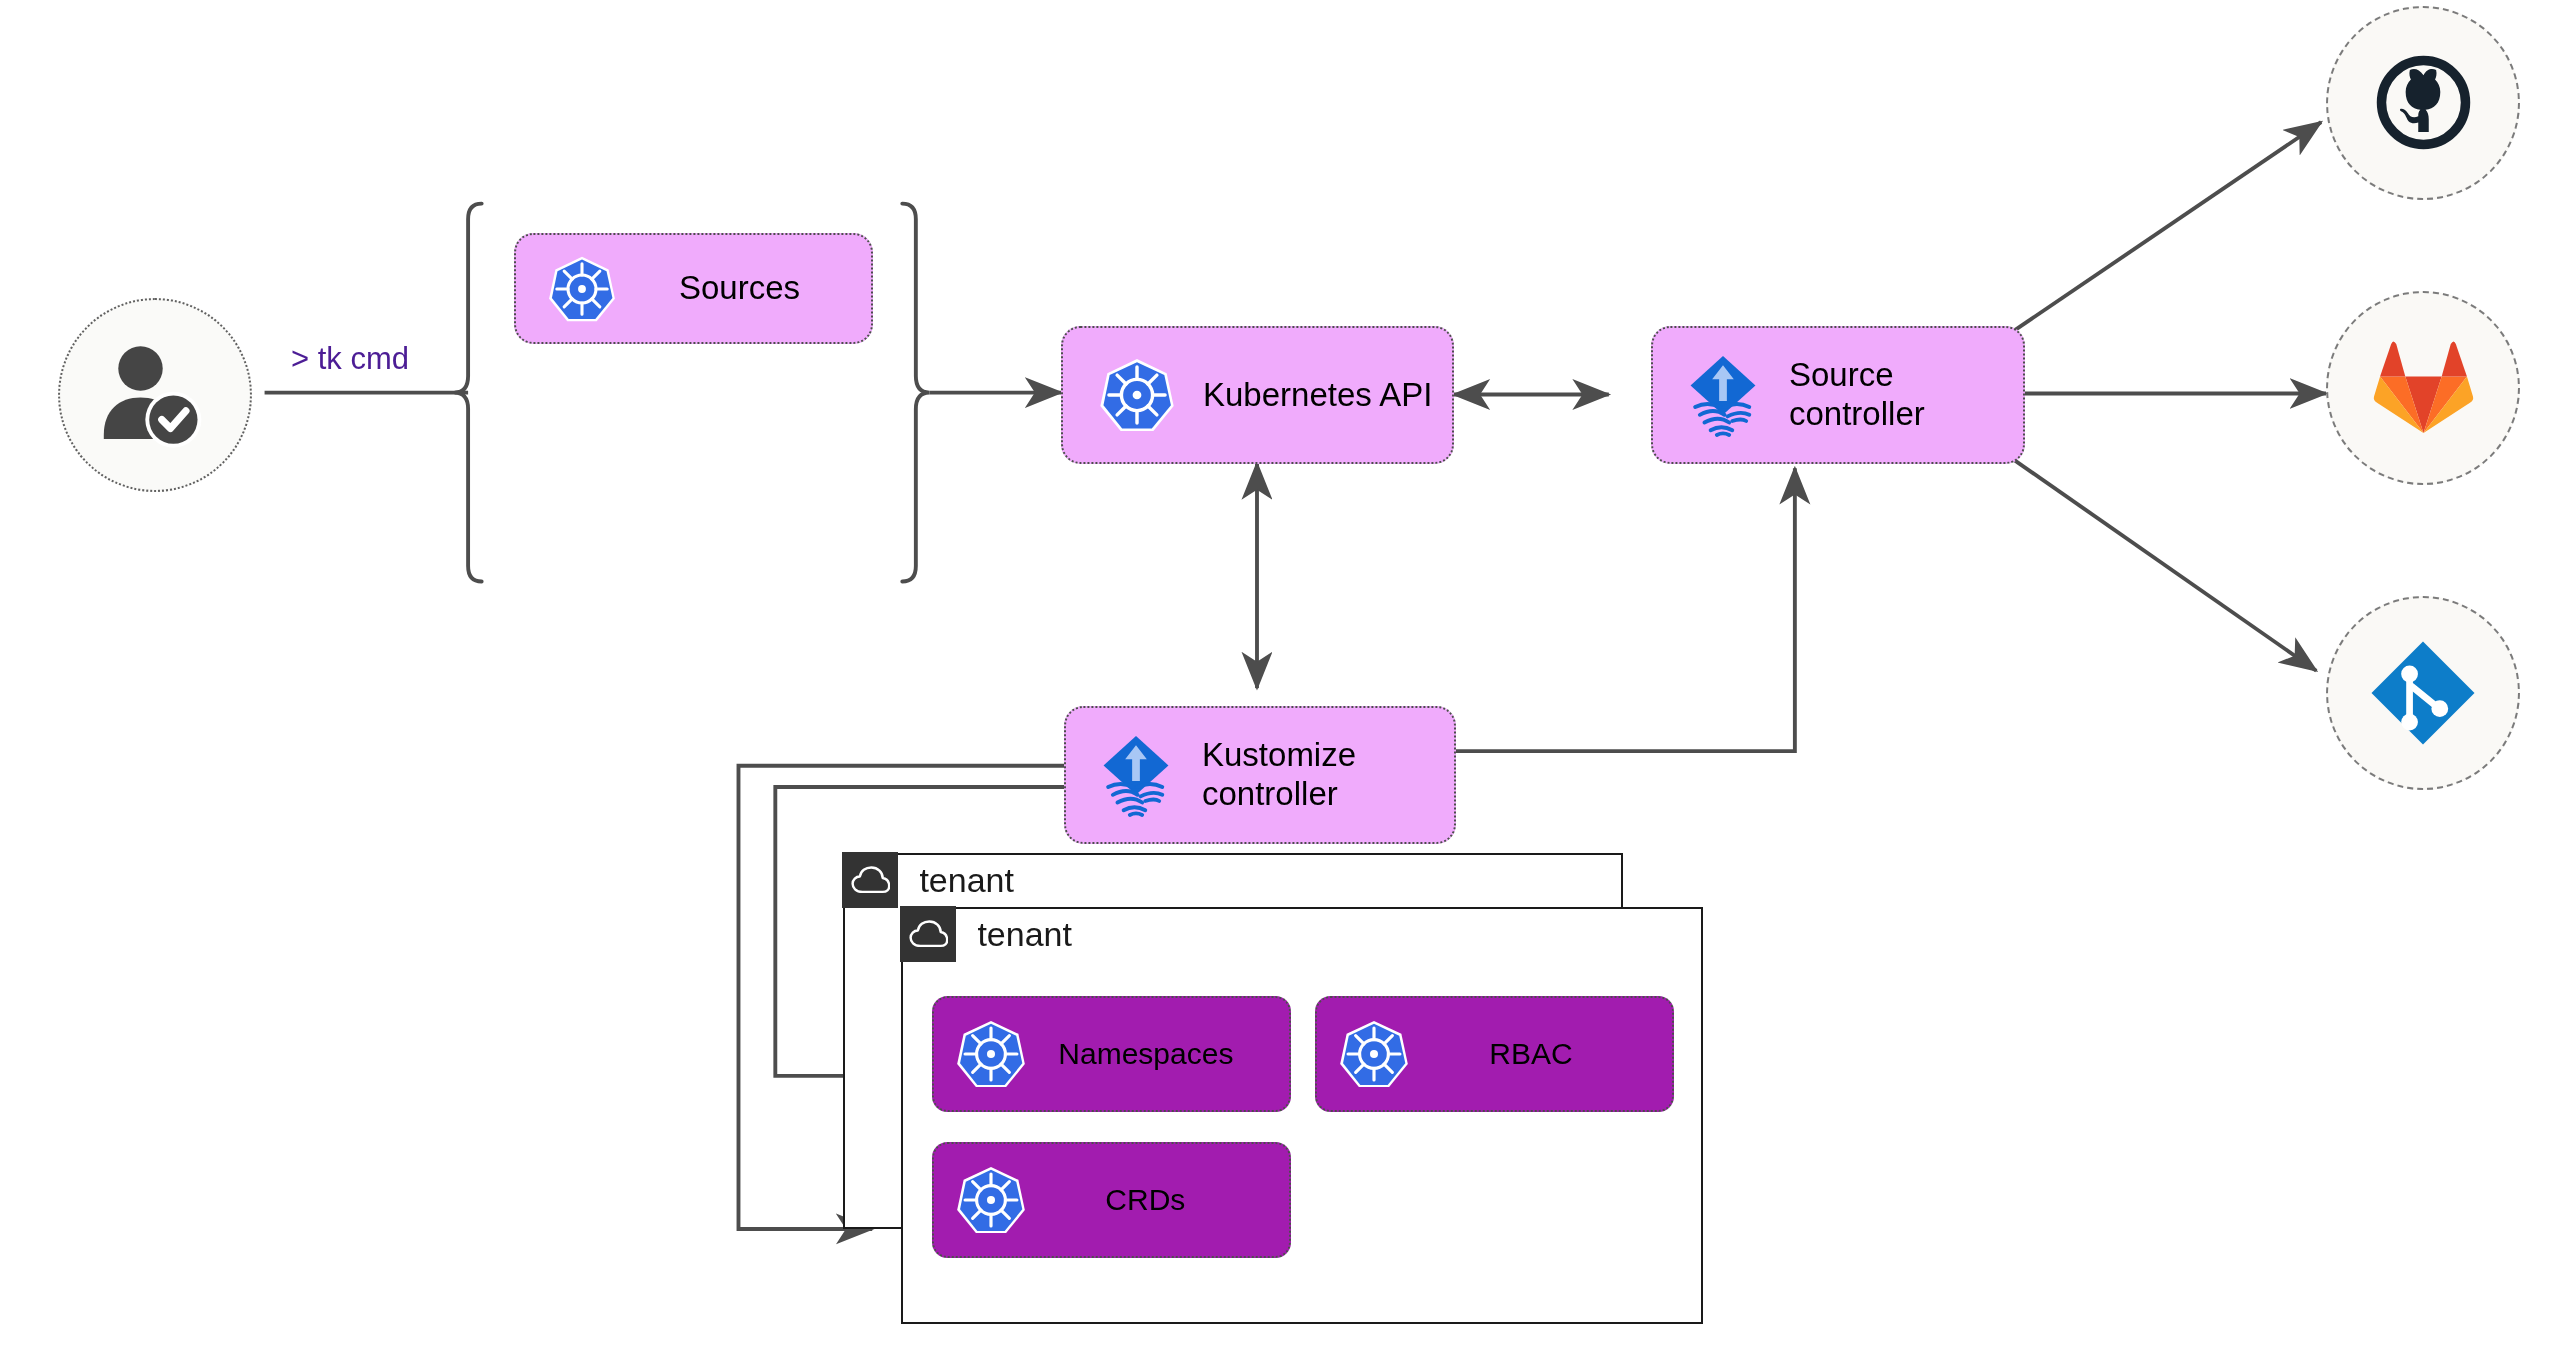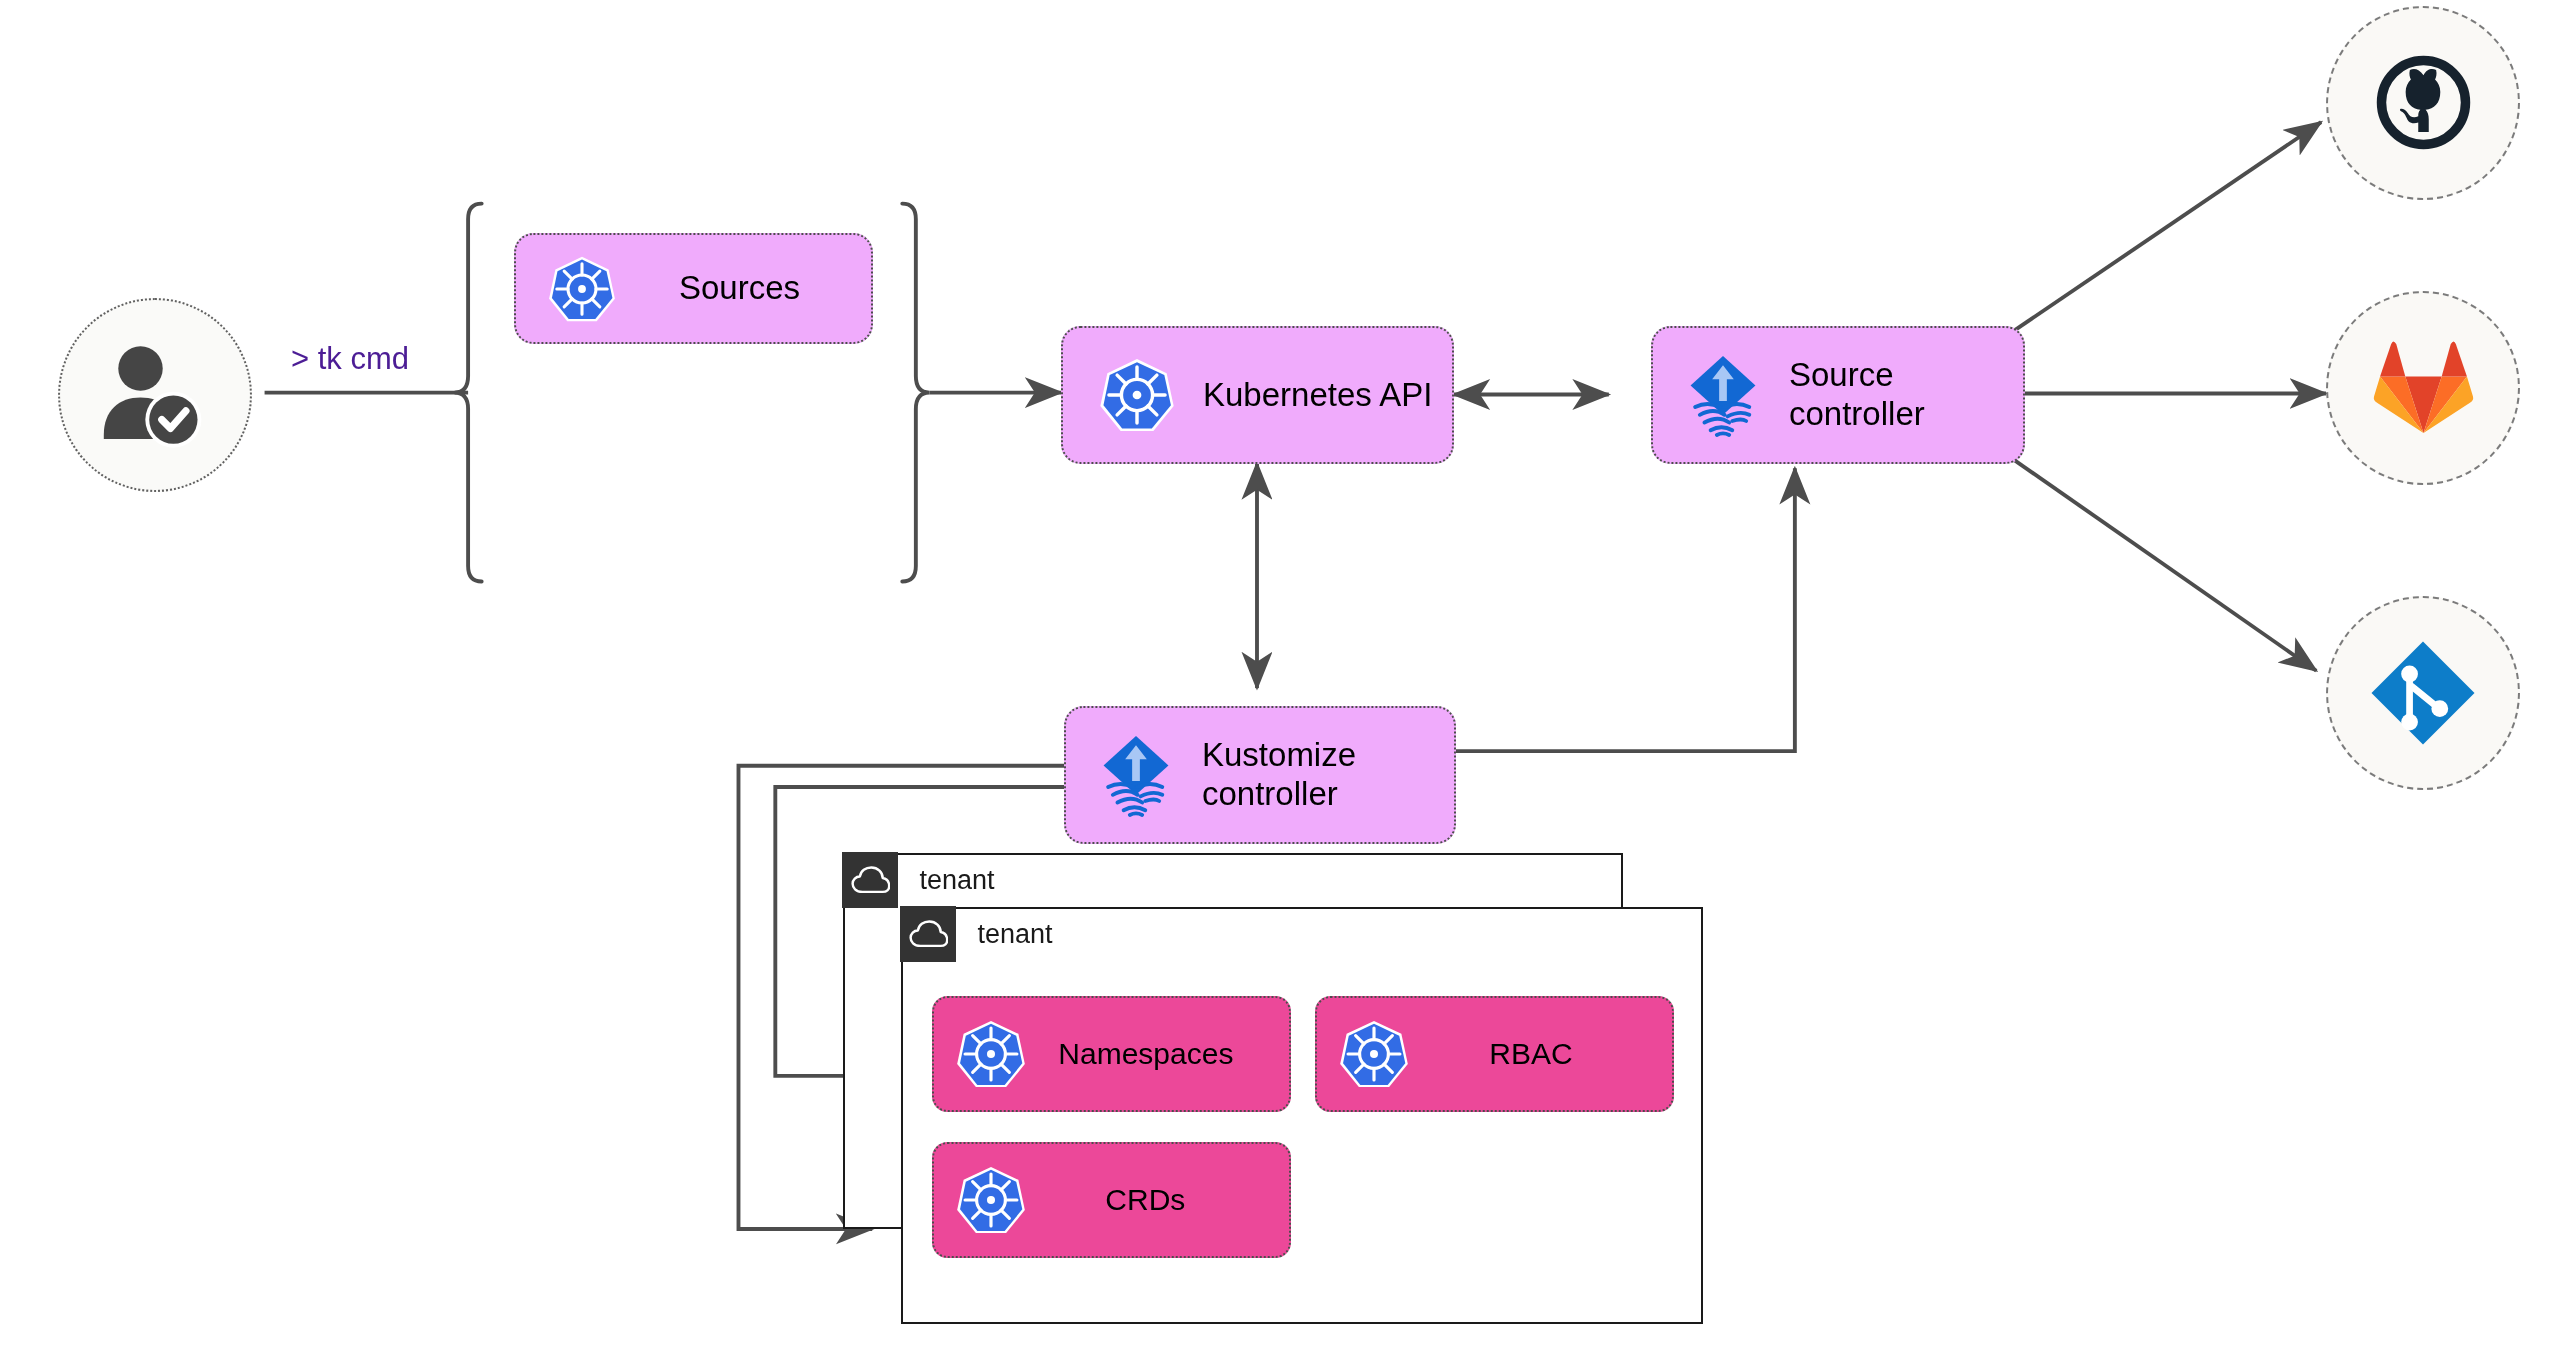--- a/index.html
+++ b/index.html
@@ -92,31 +92,31 @@
   .tenant-badge {
     width: 56px;
     height: 56px;
     background: #333333;
     display: flex;
     align-items: center;
     justify-content: center;
     flex: 0 0 auto;
   }
   .tenant-title {
-    font-size: 27px;
+    font-size: 34px;
     color: #1a1a1a;
     padding-left: 21.3px;
     white-space: nowrap;
   }
 
   
   .res-card {
     position: absolute;
     box-sizing: border-box;
-    background: #ec4899;
+    background: #a21caf;
     border: 2.9px dotted #4d4d4d;
     border-radius: 15.5px;
     display: flex;
     align-items: center;
     z-index: 5;
   }
   .res-card .res-label {
     font-size: 30px;
     color: #000000;
     white-space: nowrap;

